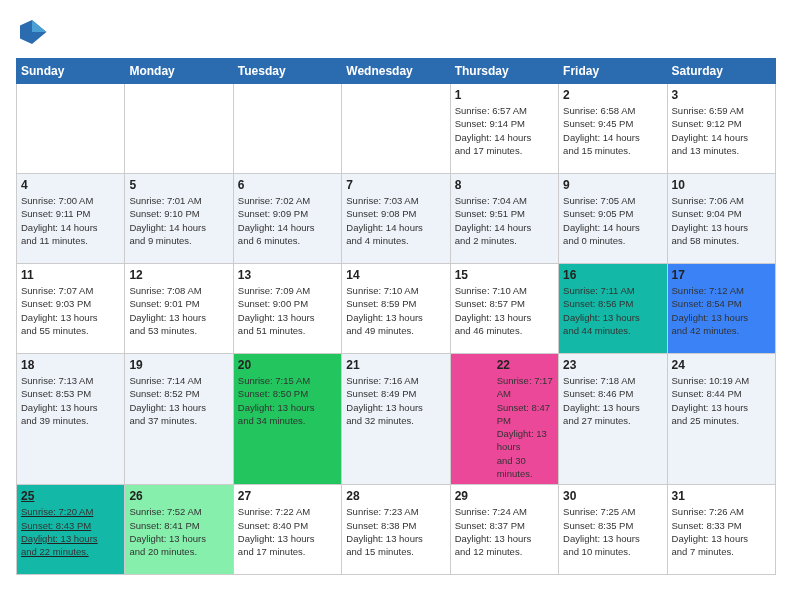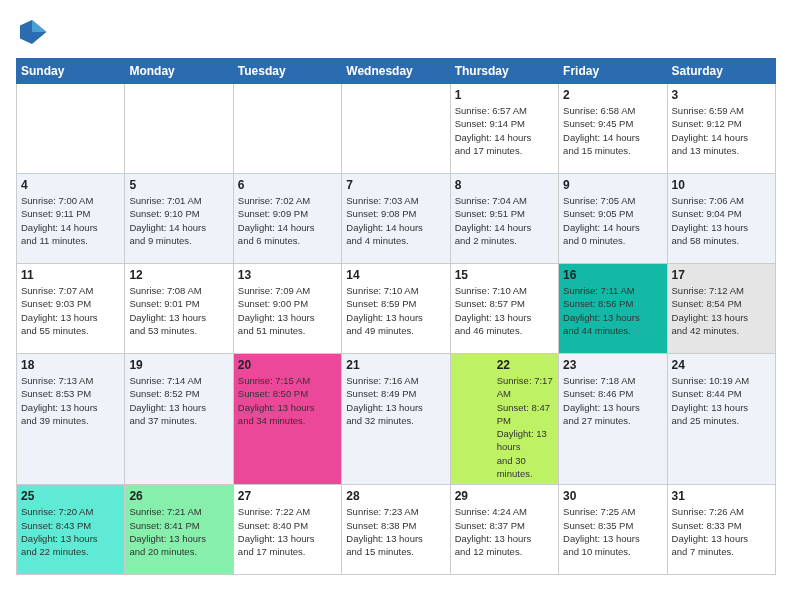--- a/index.html
+++ b/index.html
@@ -249,21 +249,21 @@
 Daylight: 13 hours
 and 46 minutes.</div>
         </td>
         <td class="filled" style="background-color: #14b8a6;">
           <span class="day-number">16</span>
           <div class="day-info" style="white-space: pre-line;">Sunrise: 7:11 AM
 Sunset: 8:56 PM
 Daylight: 13 hours
 and 44 minutes.</div>
         </td>
-        <td class="filled" style="background-color: #e5e5e5;">
+        <td class="filled" style="background-color: #3b82f6;">
           <span class="day-number">17</span>
           <div class="day-info" style="white-space: pre-line;">Sunrise: 7:12 AM
 Sunset: 8:54 PM
 Daylight: 13 hours
 and 42 minutes.</div>
         </td>
       </tr>
       <tr>
         <td class="filled" style="background-color: rgb(238, 242, 249);">
           <span class="day-number">18</span>
@@ -272,35 +272,35 @@
 Daylight: 13 hours
 and 39 minutes.</div>
         </td>
         <td class="filled" style="background-color: rgb(238, 242, 249);">
           <span class="day-number">19</span>
           <div class="day-info" style="white-space: pre-line;">Sunrise: 7:14 AM
 Sunset: 8:52 PM
 Daylight: 13 hours
 and 37 minutes.</div>
         </td>
-        <td class="filled" style="background-color: #ec4899;">
+        <td class="filled" style="background-color: #22c55e;">
           <span class="day-number">20</span>
           <div class="day-info" style="white-space: pre-line;">Sunrise: 7:15 AM
 Sunset: 8:50 PM
 Daylight: 13 hours
 and 34 minutes.</div>
         </td>
         <td class="filled" style="background-color: rgb(238, 242, 249);">
           <span class="day-number">21</span>
           <div class="day-info" style="white-space: pre-line;">Sunrise: 7:16 AM
 Sunset: 8:49 PM
 Daylight: 13 hours
 and 32 minutes.</div>
         </td>
-        <td class="filled" style="background-color: #bef264; padding-left: 46px;">
+        <td class="filled" style="background-color: #ec4899; padding-left: 46px;">
           <span class="day-number">22</span>
           <div class="day-info" style="white-space: pre-line;">Sunrise: 7:17 AM
 Sunset: 8:47 PM
 Daylight: 13 hours
 and 30 minutes.</div>
         </td>
         <td class="filled" style="background-color: rgb(238, 242, 249);">
           <span class="day-number">23</span>
           <div class="day-info" style="white-space: pre-line;">Sunrise: 7:18 AM
 Sunset: 8:46 PM
@@ -309,51 +309,51 @@
         </td>
         <td class="filled" style="background-color: rgb(238, 242, 249);">
           <span class="day-number">24</span>
           <div class="day-info" style="white-space: pre-line;">Sunrise: 10:19 AM
 Sunset: 8:44 PM
 Daylight: 13 hours
 and 25 minutes.</div>
         </td>
       </tr>
       <tr>
-        <td class="filled" style="background-color: #5eead4;">
+        <td class="filled" style="background-color: #14b8a6; text-decoration: underline;">
           <span class="day-number">25</span>
           <div class="day-info" style="white-space: pre-line;">Sunrise: 7:20 AM
 Sunset: 8:43 PM
 Daylight: 13 hours
 and 22 minutes.</div>
         </td>
         <td class="filled" style="background-color: #86efac;">
           <span class="day-number">26</span>
-          <div class="day-info" style="white-space: pre-line;">Sunrise: 7:21 AM
+          <div class="day-info" style="white-space: pre-line;">Sunrise: 7:52 AM
 Sunset: 8:41 PM
 Daylight: 13 hours
 and 20 minutes.</div>
         </td>
         <td class="filled" style="background-color: rgb(255, 255, 255);">
           <span class="day-number">27</span>
           <div class="day-info" style="white-space: pre-line;">Sunrise: 7:22 AM
 Sunset: 8:40 PM
 Daylight: 13 hours
 and 17 minutes.</div>
         </td>
         <td class="filled" style="background-color: rgb(255, 255, 255);">
           <span class="day-number">28</span>
           <div class="day-info" style="white-space: pre-line;">Sunrise: 7:23 AM
 Sunset: 8:38 PM
 Daylight: 13 hours
 and 15 minutes.</div>
         </td>
         <td class="filled" style="background-color: rgb(255, 255, 255);">
           <span class="day-number">29</span>
-          <div class="day-info" style="white-space: pre-line;">Sunrise: 4:24 AM
+          <div class="day-info" style="white-space: pre-line;">Sunrise: 7:24 AM
 Sunset: 8:37 PM
 Daylight: 13 hours
 and 12 minutes.</div>
         </td>
         <td class="filled" style="background-color: rgb(255, 255, 255);">
           <span class="day-number">30</span>
           <div class="day-info" style="white-space: pre-line;">Sunrise: 7:25 AM
 Sunset: 8:35 PM
 Daylight: 13 hours
 and 10 minutes.</div>

